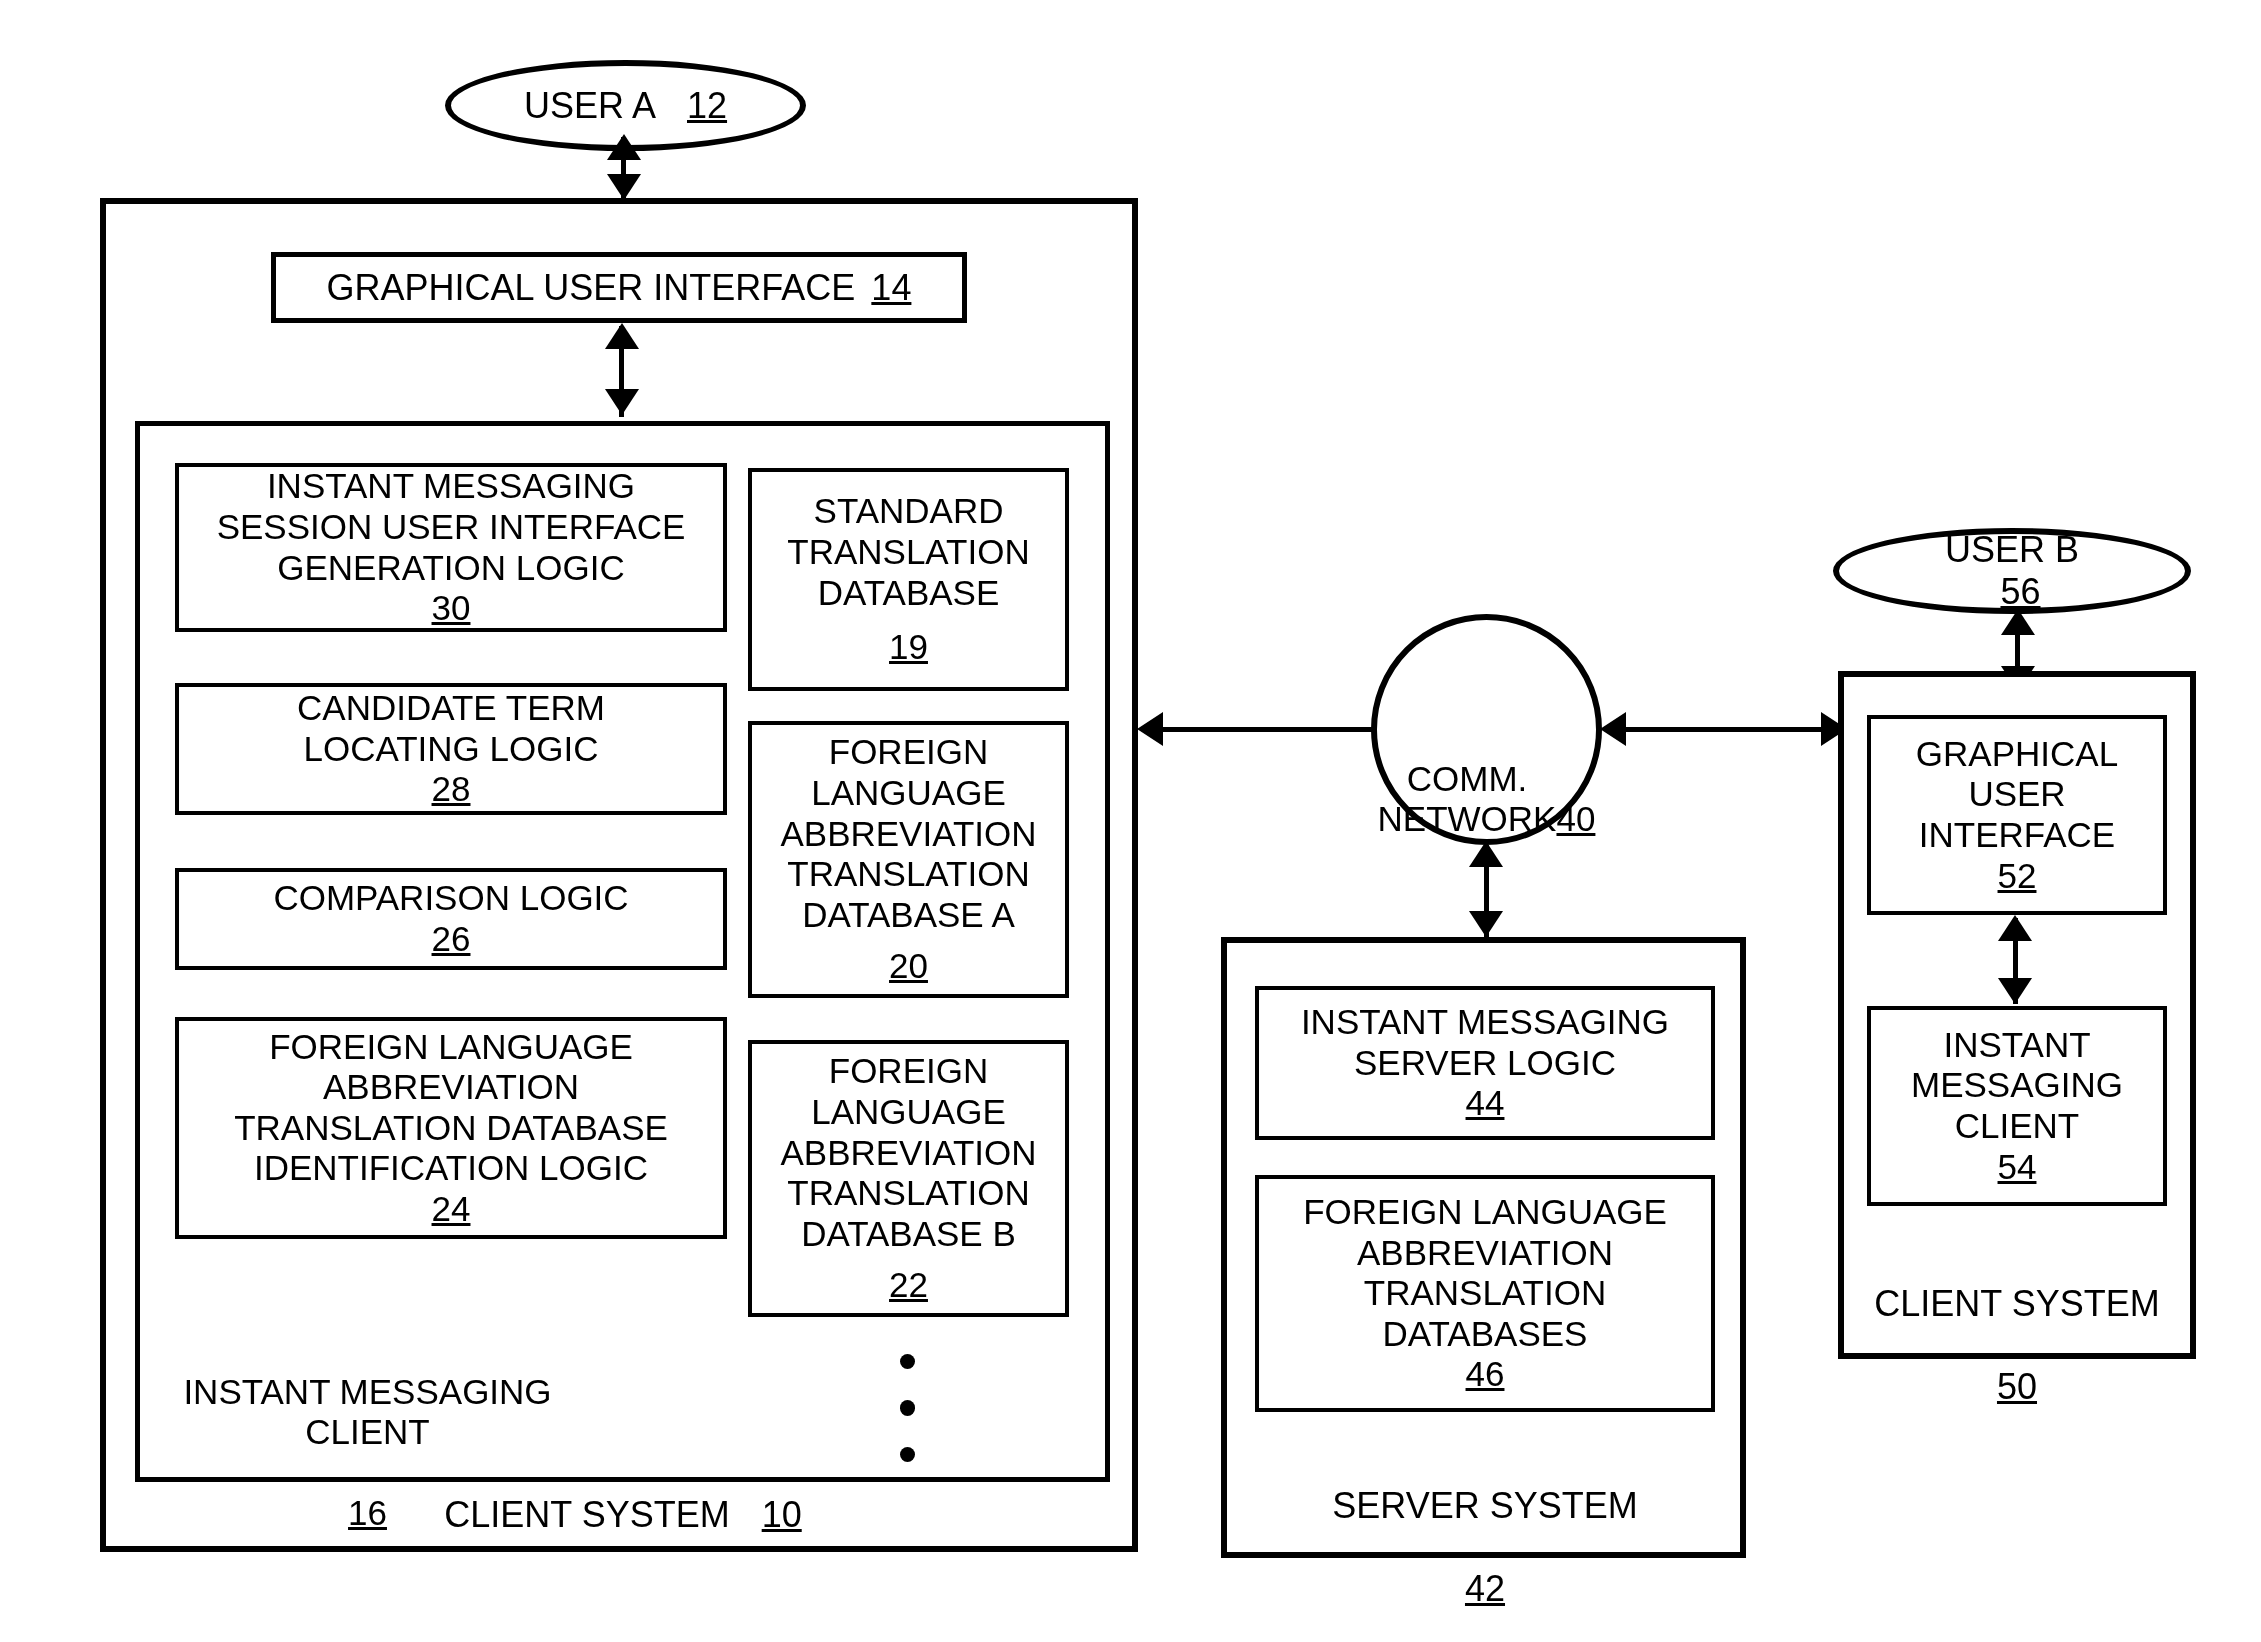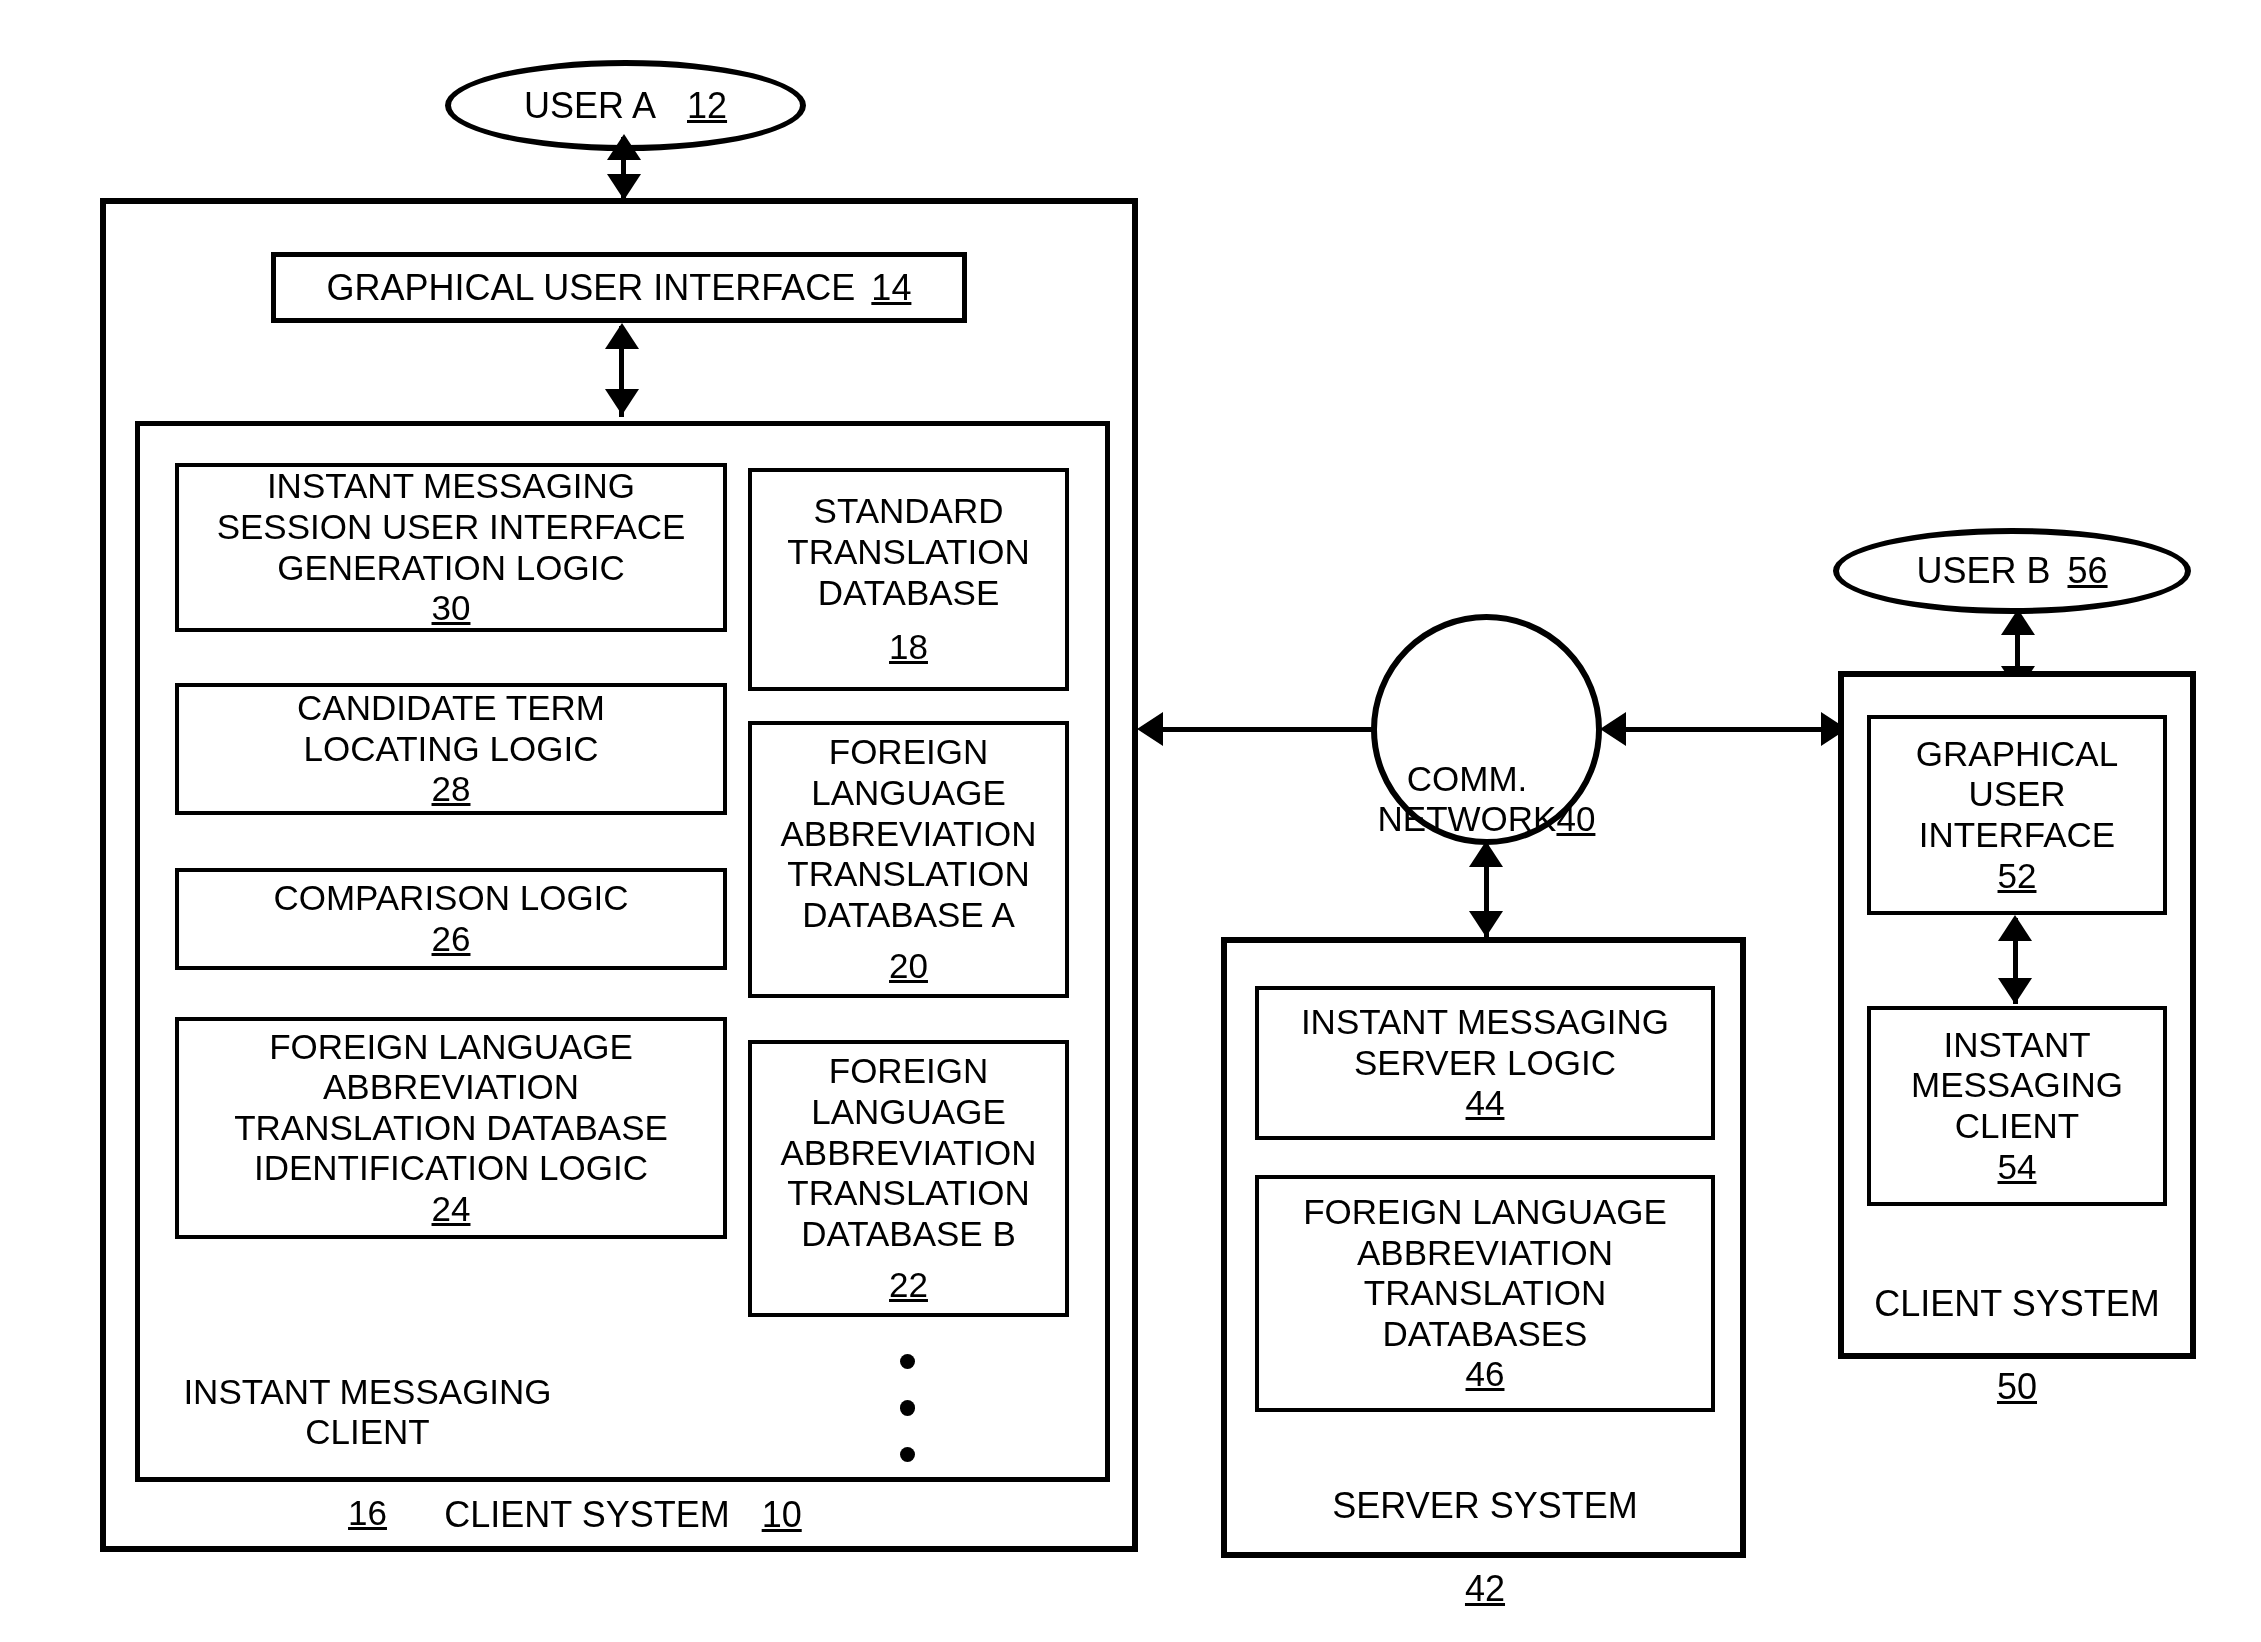--- a/index.html
+++ b/index.html
@@ -185,21 +185,21 @@
 ABBREVIATION
 TRANSLATION DATABASE
 IDENTIFICATION LOGIC</span>
     <span class="refnum t-md">24</span>
   </div>
 
   <div class="box thin" style="left:748px; top:468px; width:321px; height:223px;">
     <span class="label t-md">STANDARD
 TRANSLATION
 DATABASE</span>
-    <span class="refnum t-md" style="margin-top:14px;">18</span>
+    <span class="refnum t-md" style="margin-top:14px;">19</span>
   </div>
 
   <div class="box thin" style="left:748px; top:721px; width:321px; height:277px;">
     <span class="label t-md">FOREIGN
 LANGUAGE
 ABBREVIATION
 TRANSLATION
 DATABASE A</span>
     <span class="refnum t-md" style="margin-top:10.8px;">20</span>
   </div>
@@ -262,21 +262,21 @@
 TRANSLATION
 DATABASES</span>
     <span class="refnum t-md">46</span>
   </div>
 
   <div class="caption t-lg" style="left:1255px; top:1443px; width:460px;">
     <span class="label">SERVER SYSTEM</span>
     <span class="refnum">42</span>
   </div>
 
-  <div class="ellipse" style="left:1833px; top:528px; width:358px; height:86px;">
+  <div class="ellipse" style="left:1833px; top:528px; width:358px; height:86px;flex-direction:column;">
     <span class="t-lg">USER B</span>
     <span class="t-lg inline-num" style="margin-left:17px;">56</span>
   </div>
 
   <div class="vline" style="left:2015px; top:612px; height:80px;"></div>
   <div class="arrow-up" style="left:2001px; top:609px;"></div>
   <div class="arrow-down" style="left:2001px; top:666px;"></div>
 
   <div class="box outer" style="left:1838px; top:671px; width:358px; height:688px; justify-content:flex-start;"></div>
 

